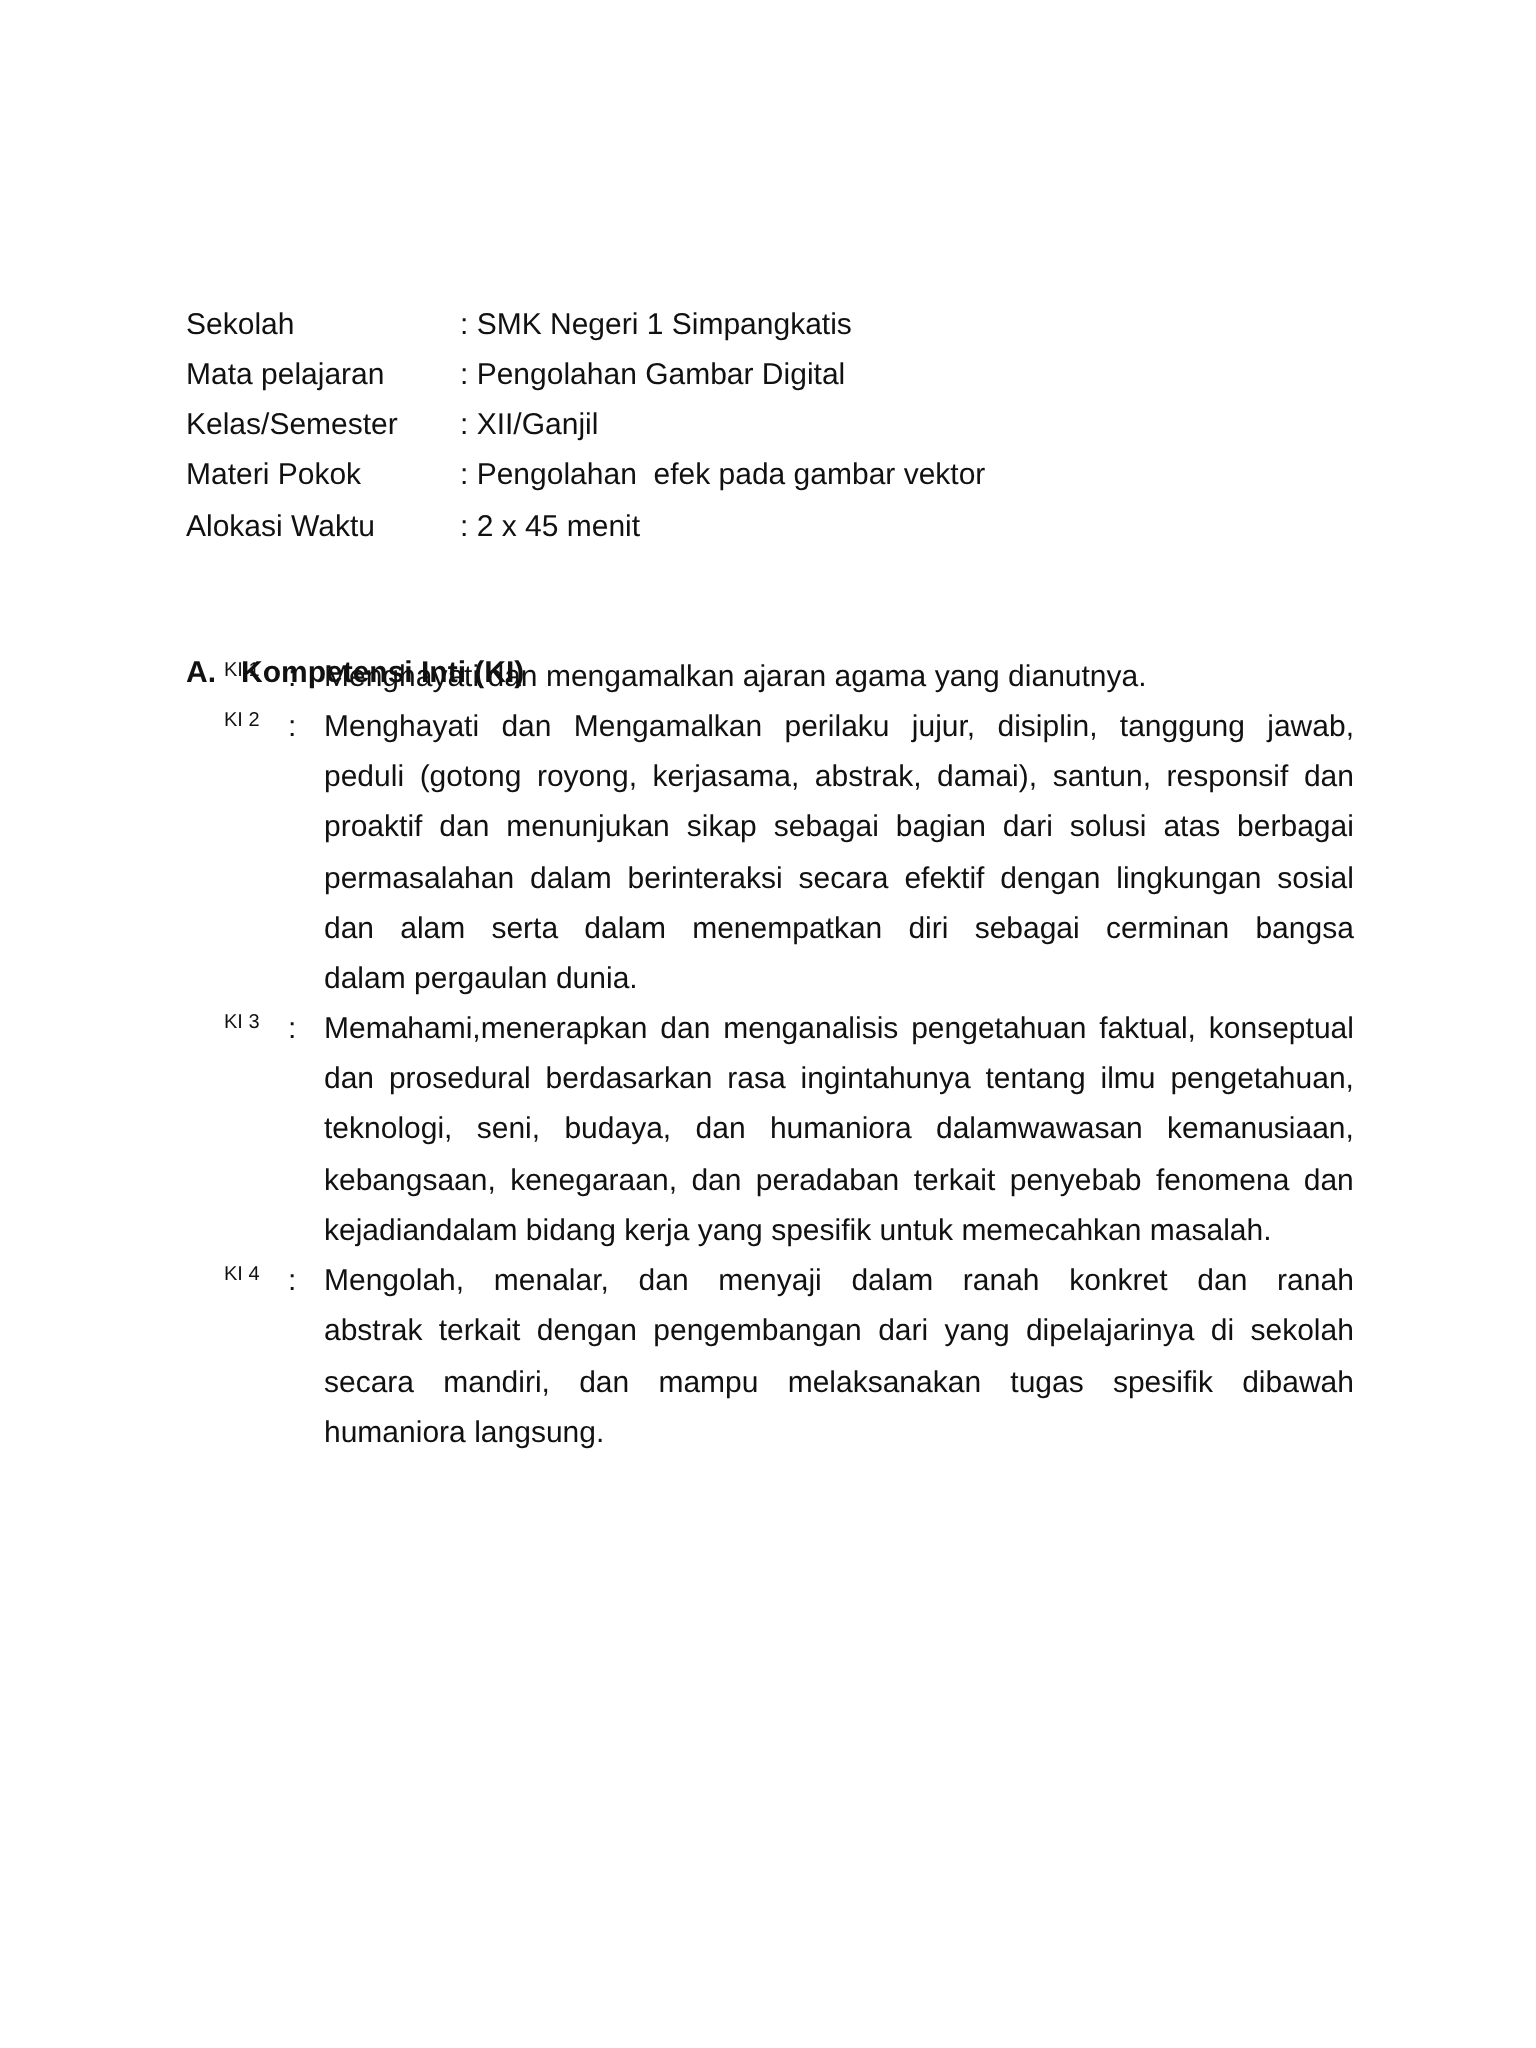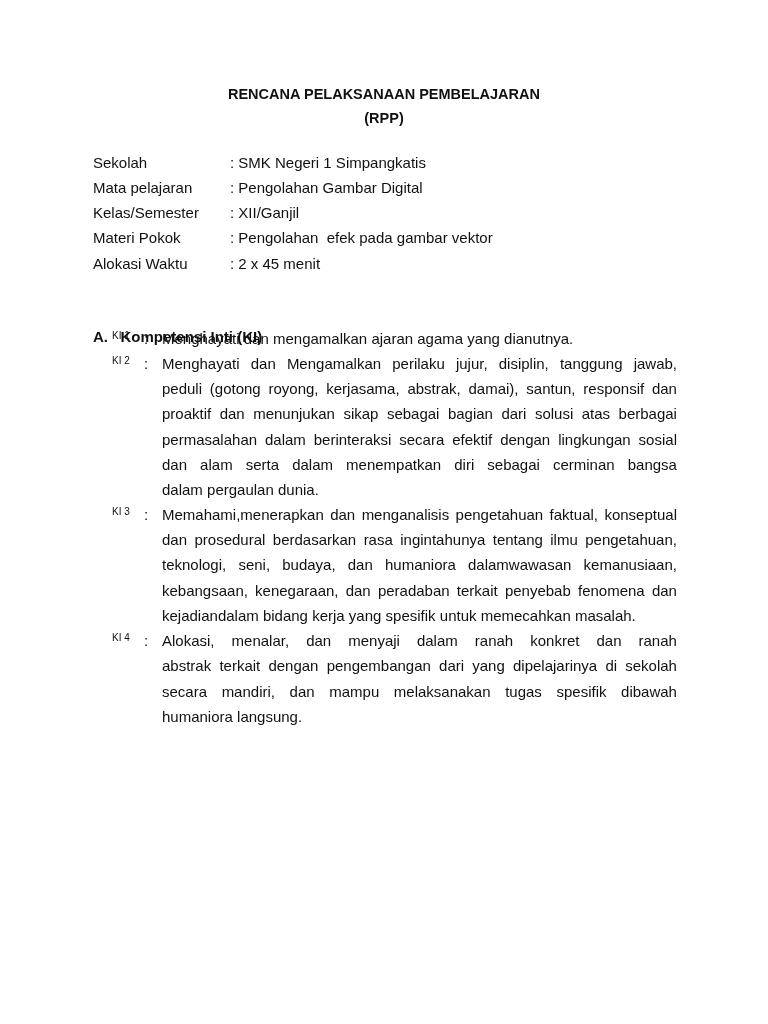--- a/index.html
+++ b/index.html
@@ -97,22 +97,20 @@
       justify-content: flex-start;
     }
     .ki-line .w { white-space: pre; }
     .ki-line.last .w { margin-right: 4.2px; }
   </style>
 </head>
 <body>
 
 <div class="page">
 
-  <div class="title t1">RENCANA PELAKSANAAN PEMBELAJARAN</div>
-  <div class="title t2">(RPP)</div>
 
   <div>
     <div class="id-row" style="top:154px">
       <span class="id-label">Sekolah</span>
       <span class="id-value">: SMK Negeri 1 Simpangkatis</span>
     </div>
     <div class="id-row" style="top:179px">
       <span class="id-label">Mata pelajaran</span>
       <span class="id-value">: Pengolahan Gambar Digital</span>
     </div>
@@ -259,21 +257,21 @@
         <span class="w">untuk</span>
         <span class="w">memecahkan</span>
         <span class="w">masalah.</span>
       </div>
   </div>
 
   <div>
     <span class="ki-label" style="top:632px">KI 4</span>
     <span class="ki-colon" style="top:632px">:</span>
     <div class="ki-line" style="top:632px">
-        <span class="w">Alokasi,</span>
+        <span class="w">Mengolah,</span>
         <span class="w">menalar,</span>
         <span class="w">dan</span>
         <span class="w">menyaji</span>
         <span class="w">dalam</span>
         <span class="w">ranah</span>
         <span class="w">konkret</span>
         <span class="w">dan</span>
         <span class="w">ranah</span>
       </div>
     <div class="ki-line" style="top:657px">

